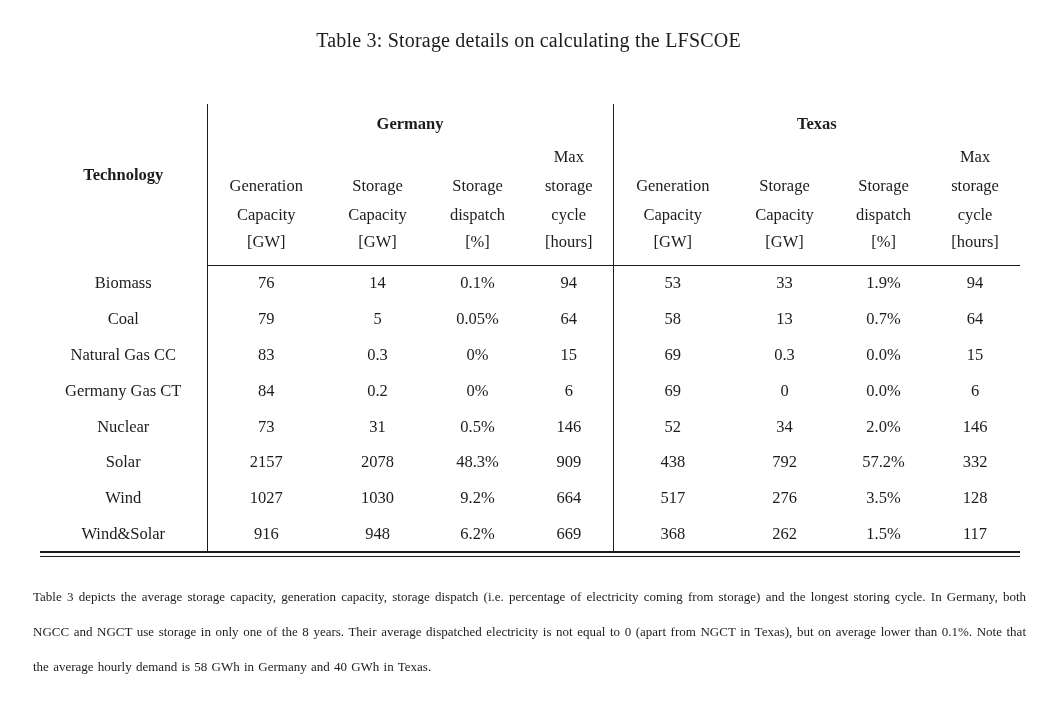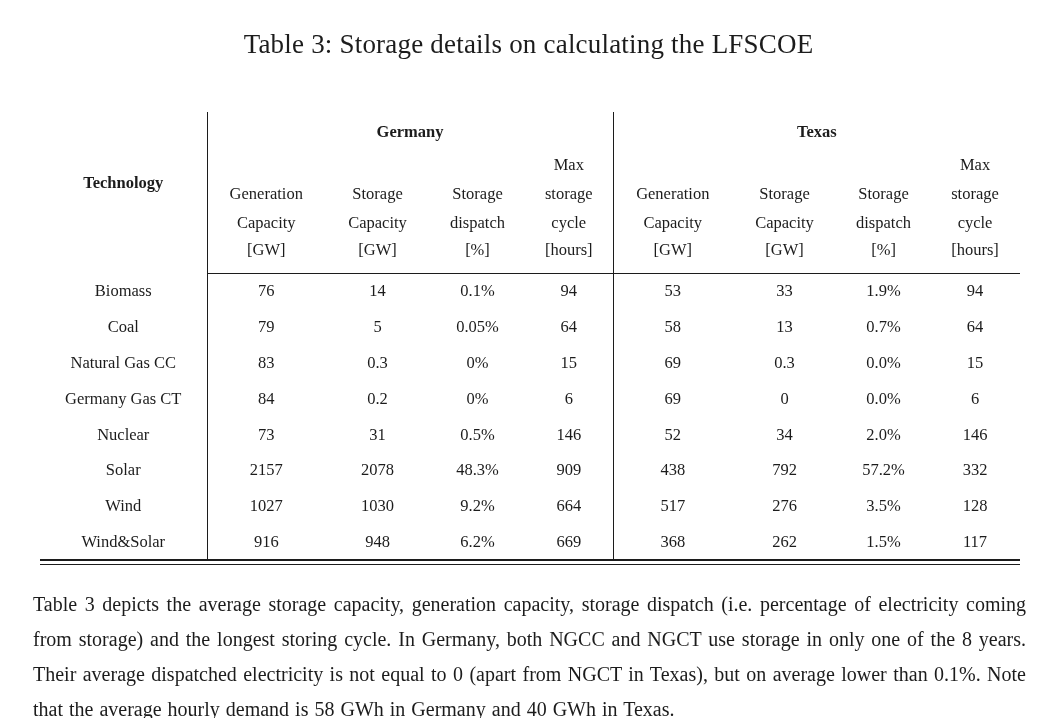--- a/index.html
+++ b/index.html
@@ -9,21 +9,21 @@
     width: 1057px;
     height: 718px;
     background: #ffffff;
     color: #1c1c1c;
     font-family: "Liberation Serif", "DejaVu Serif", serif;
     overflow: hidden;
   }
   .title {
     margin-top: 29px;
     text-align: center;
-    font-size: 27px;
+    font-size: 20px;
     letter-spacing: 0.2px;
   }
   .table-wrap {
     margin: 52px 37px 0 40px;
     width: 980px;
     border-bottom: 1px solid #1c1c1c; 
     padding-bottom: 3px;
   }
   table {
     width: 100%;
@@ -44,21 +44,21 @@
     height: 40px;
     vertical-align: middle;
     border-bottom: 1.5px solid #1c1c1c;
     padding-bottom: 6px;
   }
   th.tech-head { vertical-align: middle; padding-bottom: 26px; }
   .hl { line-height: 21px; margin-top: 8px; }
   tbody td { height: 35.9px; vertical-align: middle; }
   .footnote {
     margin: 22px 31px 0 33px;
-    font-size: 20px;
+    font-size: 13px;
     line-height: 35px;
     text-align: justify;
     word-spacing: 1px;
   }
 </style>
 </head>
 <body>
 
 <div class="page">
 

